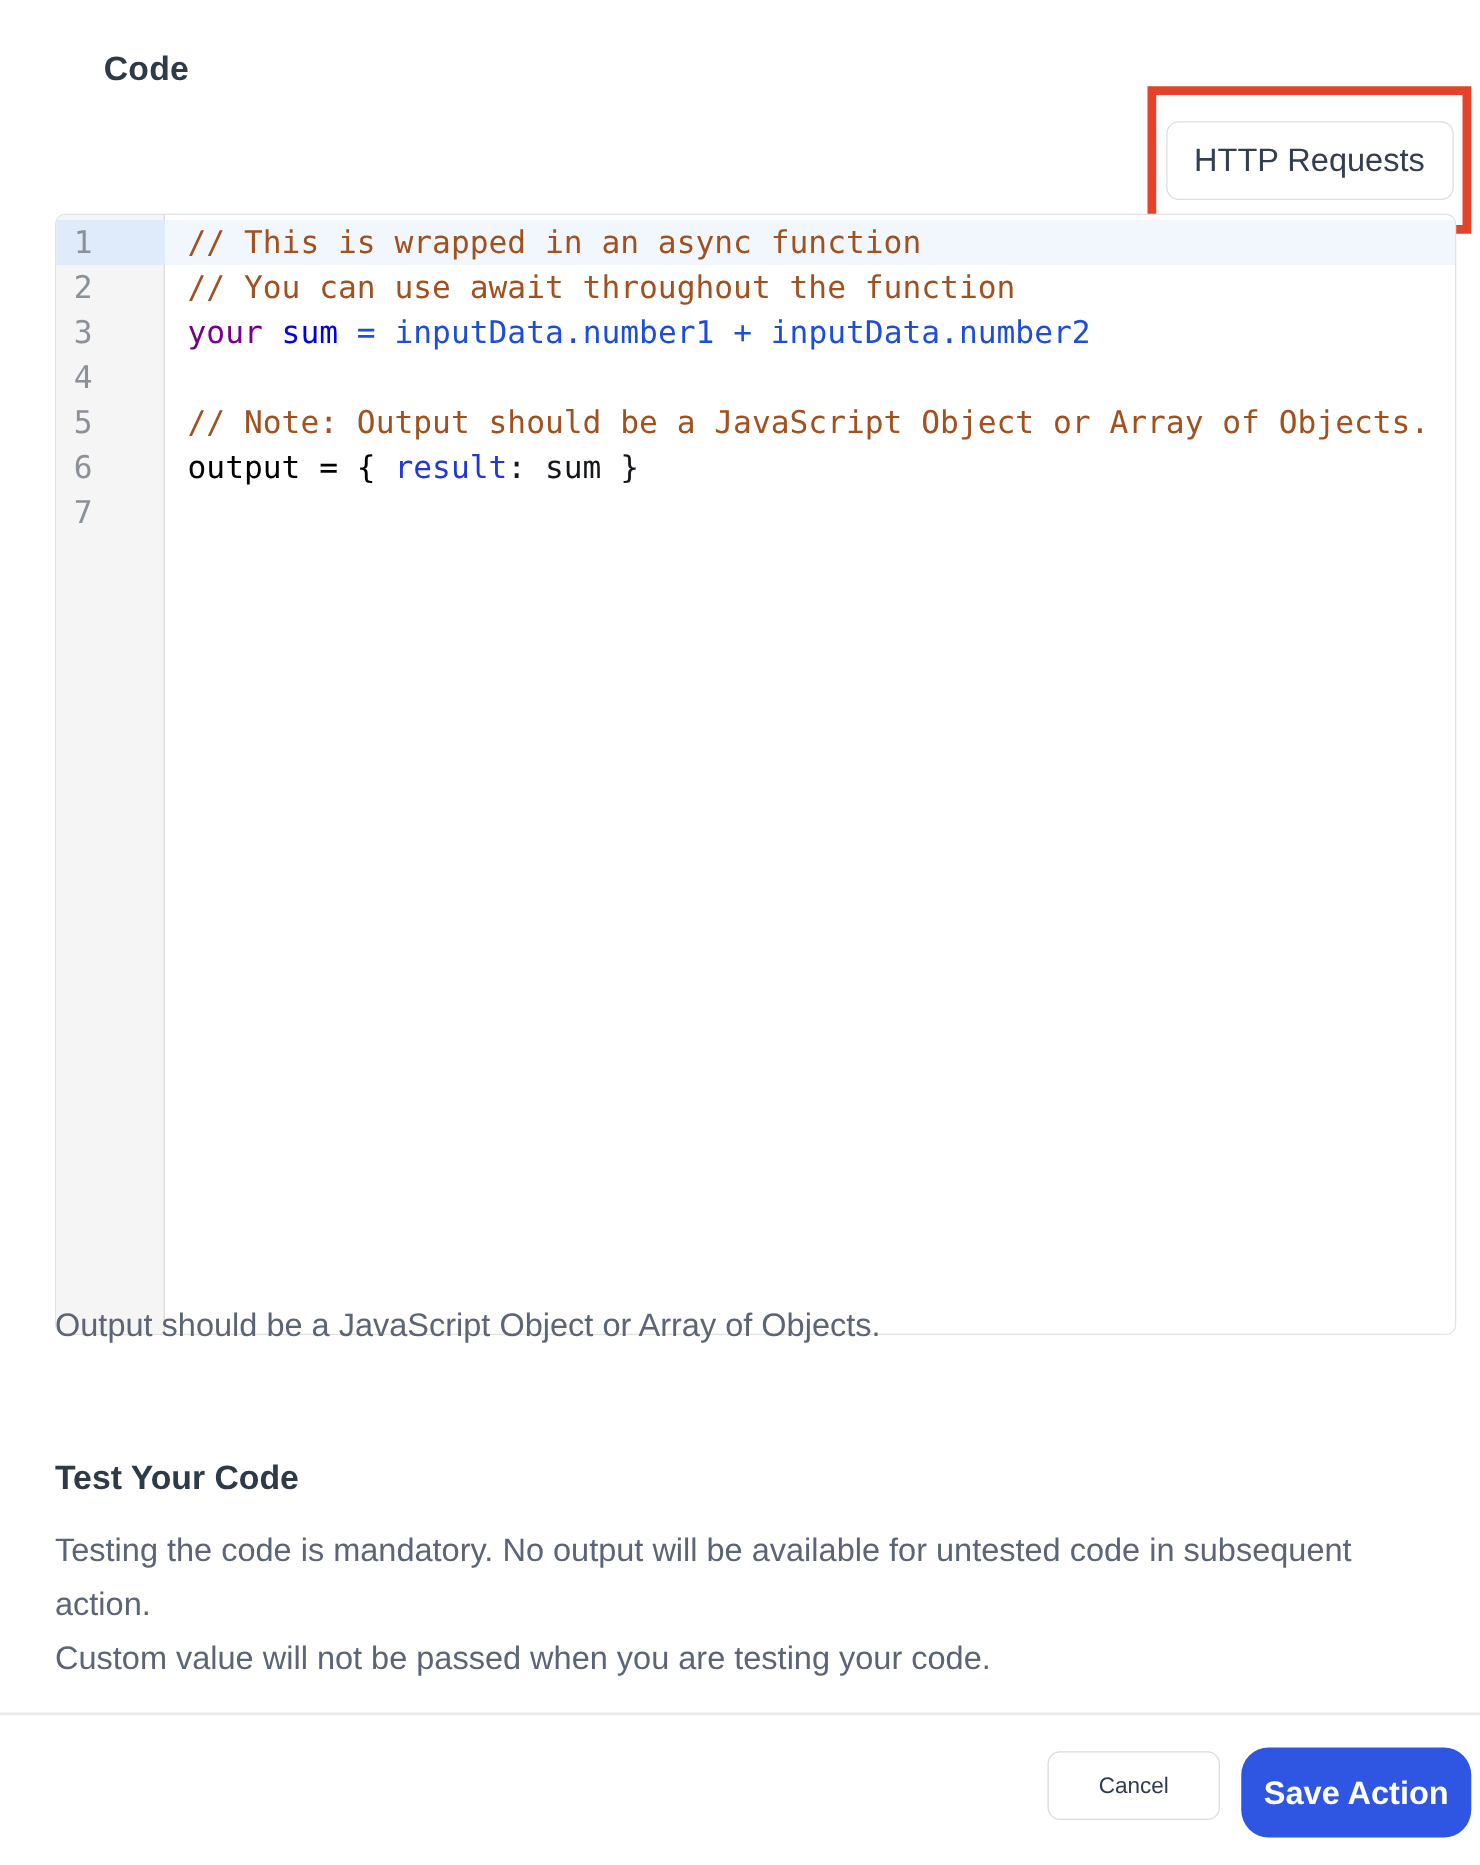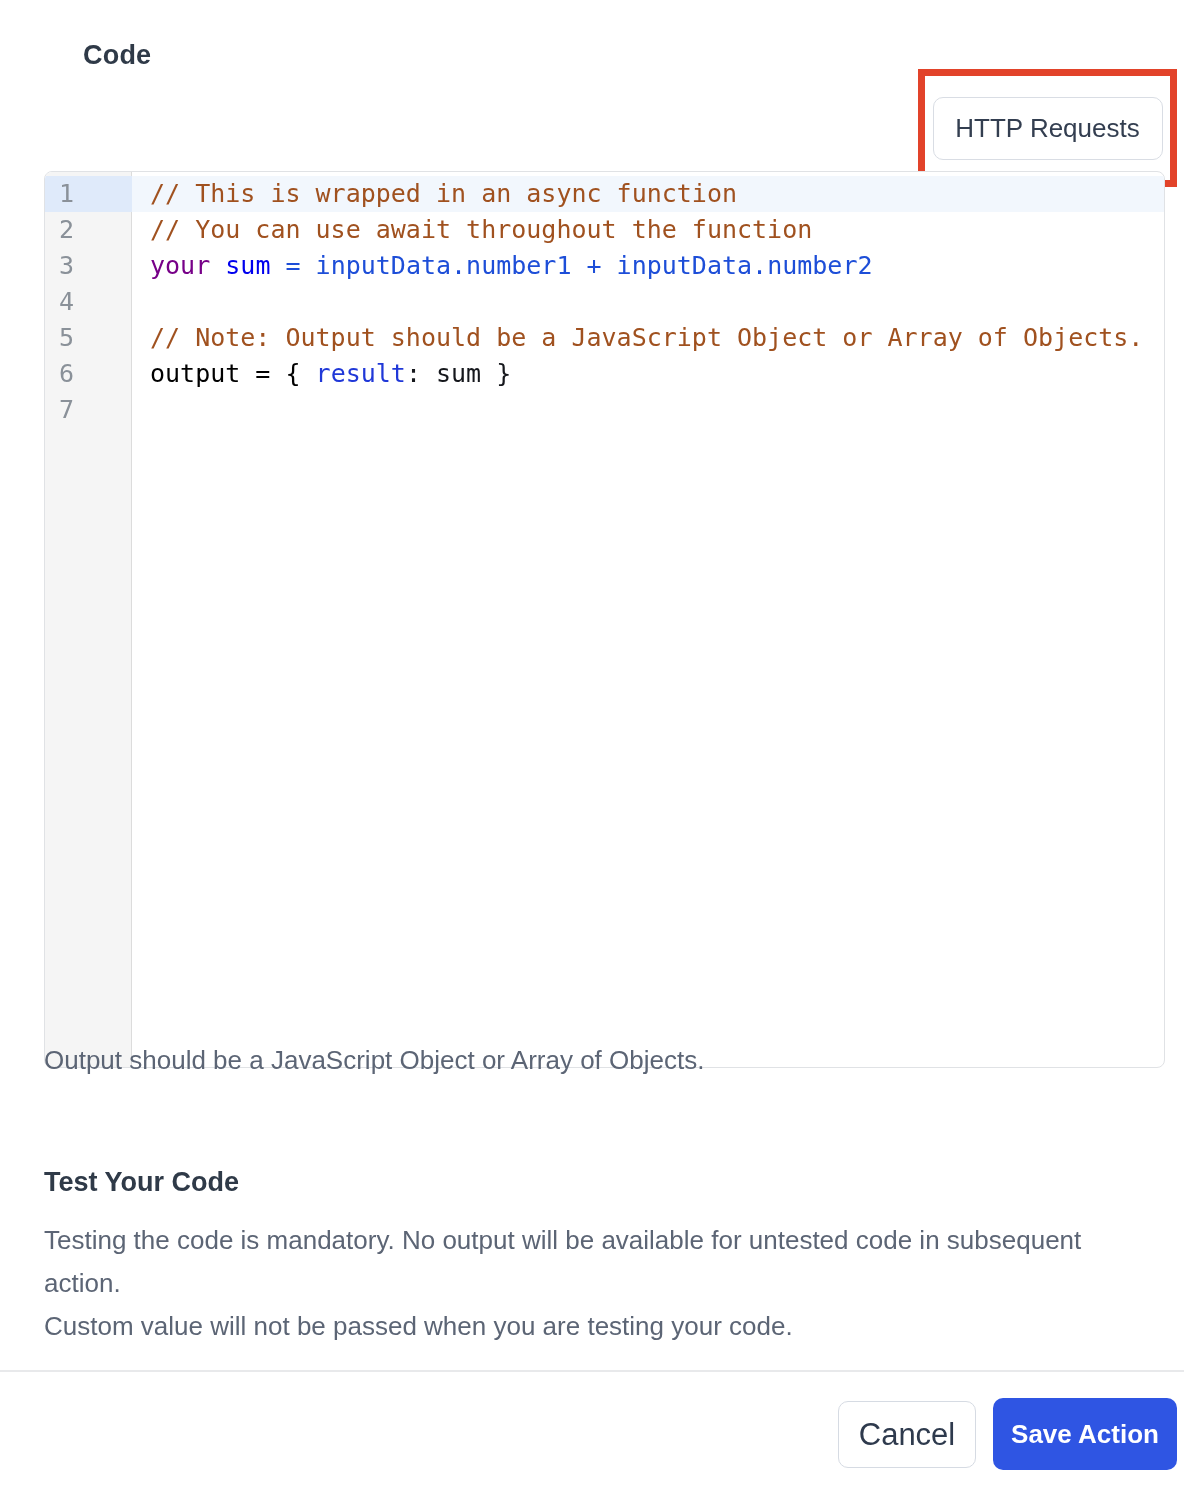--- a/index.html
+++ b/index.html
@@ -50,28 +50,28 @@
   .section-heading{
     position:absolute;left:44px;top:1167px;
     font-size:27px;font-weight:700;color:#2f3a48;
   }
   .test-note-1{top:1219px;width:1104px;}
   .test-note-2{top:1305px;width:1104px;}
   .footer-divider{
     position:absolute;left:0;top:1370px;width:1184px;height:1.5px;background:#e8e9eb;
   }
   .cancel-button{
-    position:absolute;left:838px;top:1401px;width:138px;height:67px;
+    position:absolute;left:838px;top:1401px;width:138px;height:55px;
     box-sizing:border-box;background:#ffffff;border:1.5px solid #d6dbe3;border-radius:10px;
-    font-size:31px;font-weight:500;color:#2e3a4d;font-family:"Liberation Sans",sans-serif;
+    font-size:18px;font-weight:500;color:#2e3a4d;font-family:"Liberation Sans",sans-serif;
     display:flex;align-items:center;justify-content:center;cursor:pointer;
   }
   .save-button{
     position:absolute;left:993px;top:1398px;width:184px;height:72px;
-    box-sizing:border-box;border:none;border-radius:10px;
+    box-sizing:border-box;border:none;border-radius:22px;
     font-size:26px;font-weight:600;color:#ffffff;font-family:"Liberation Sans",sans-serif;
     display:flex;align-items:center;justify-content:center;cursor:pointer;
     background:#2f55e3;
   }
 </style>
 </head>
 <body>
 
 <div class="page-title">Code</div>
 

